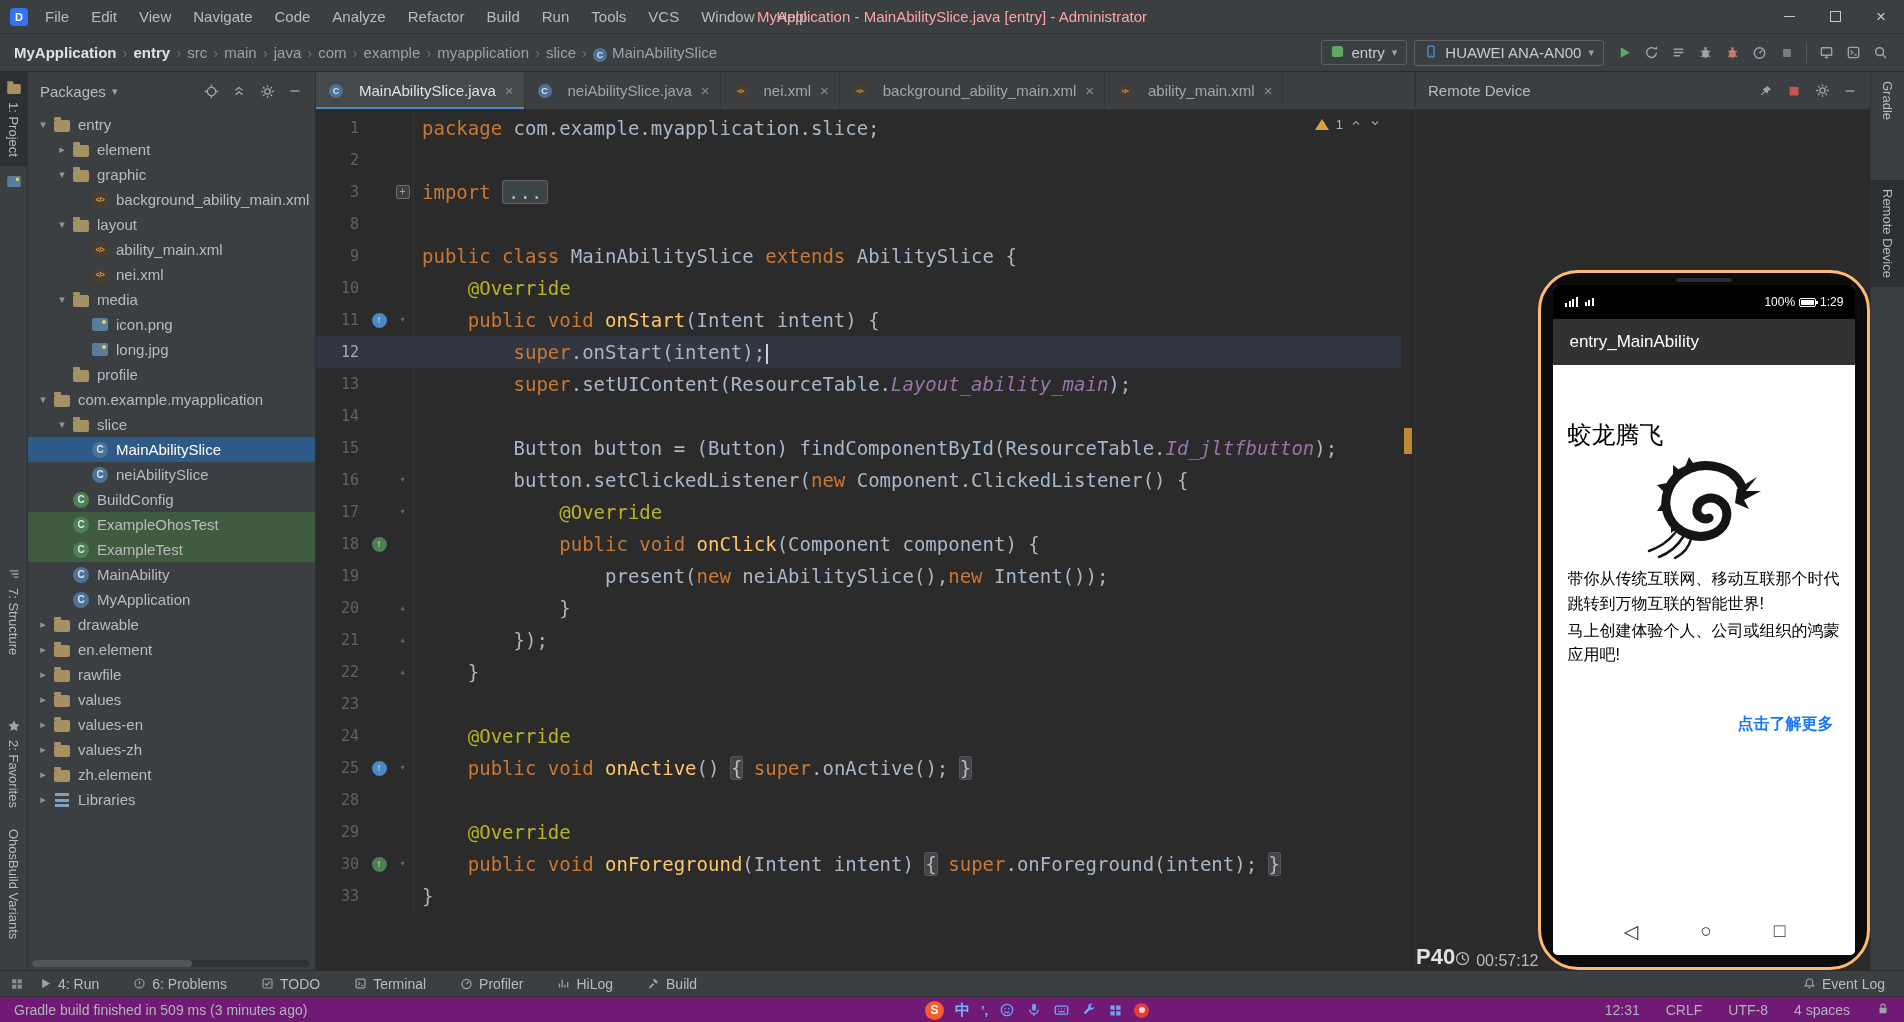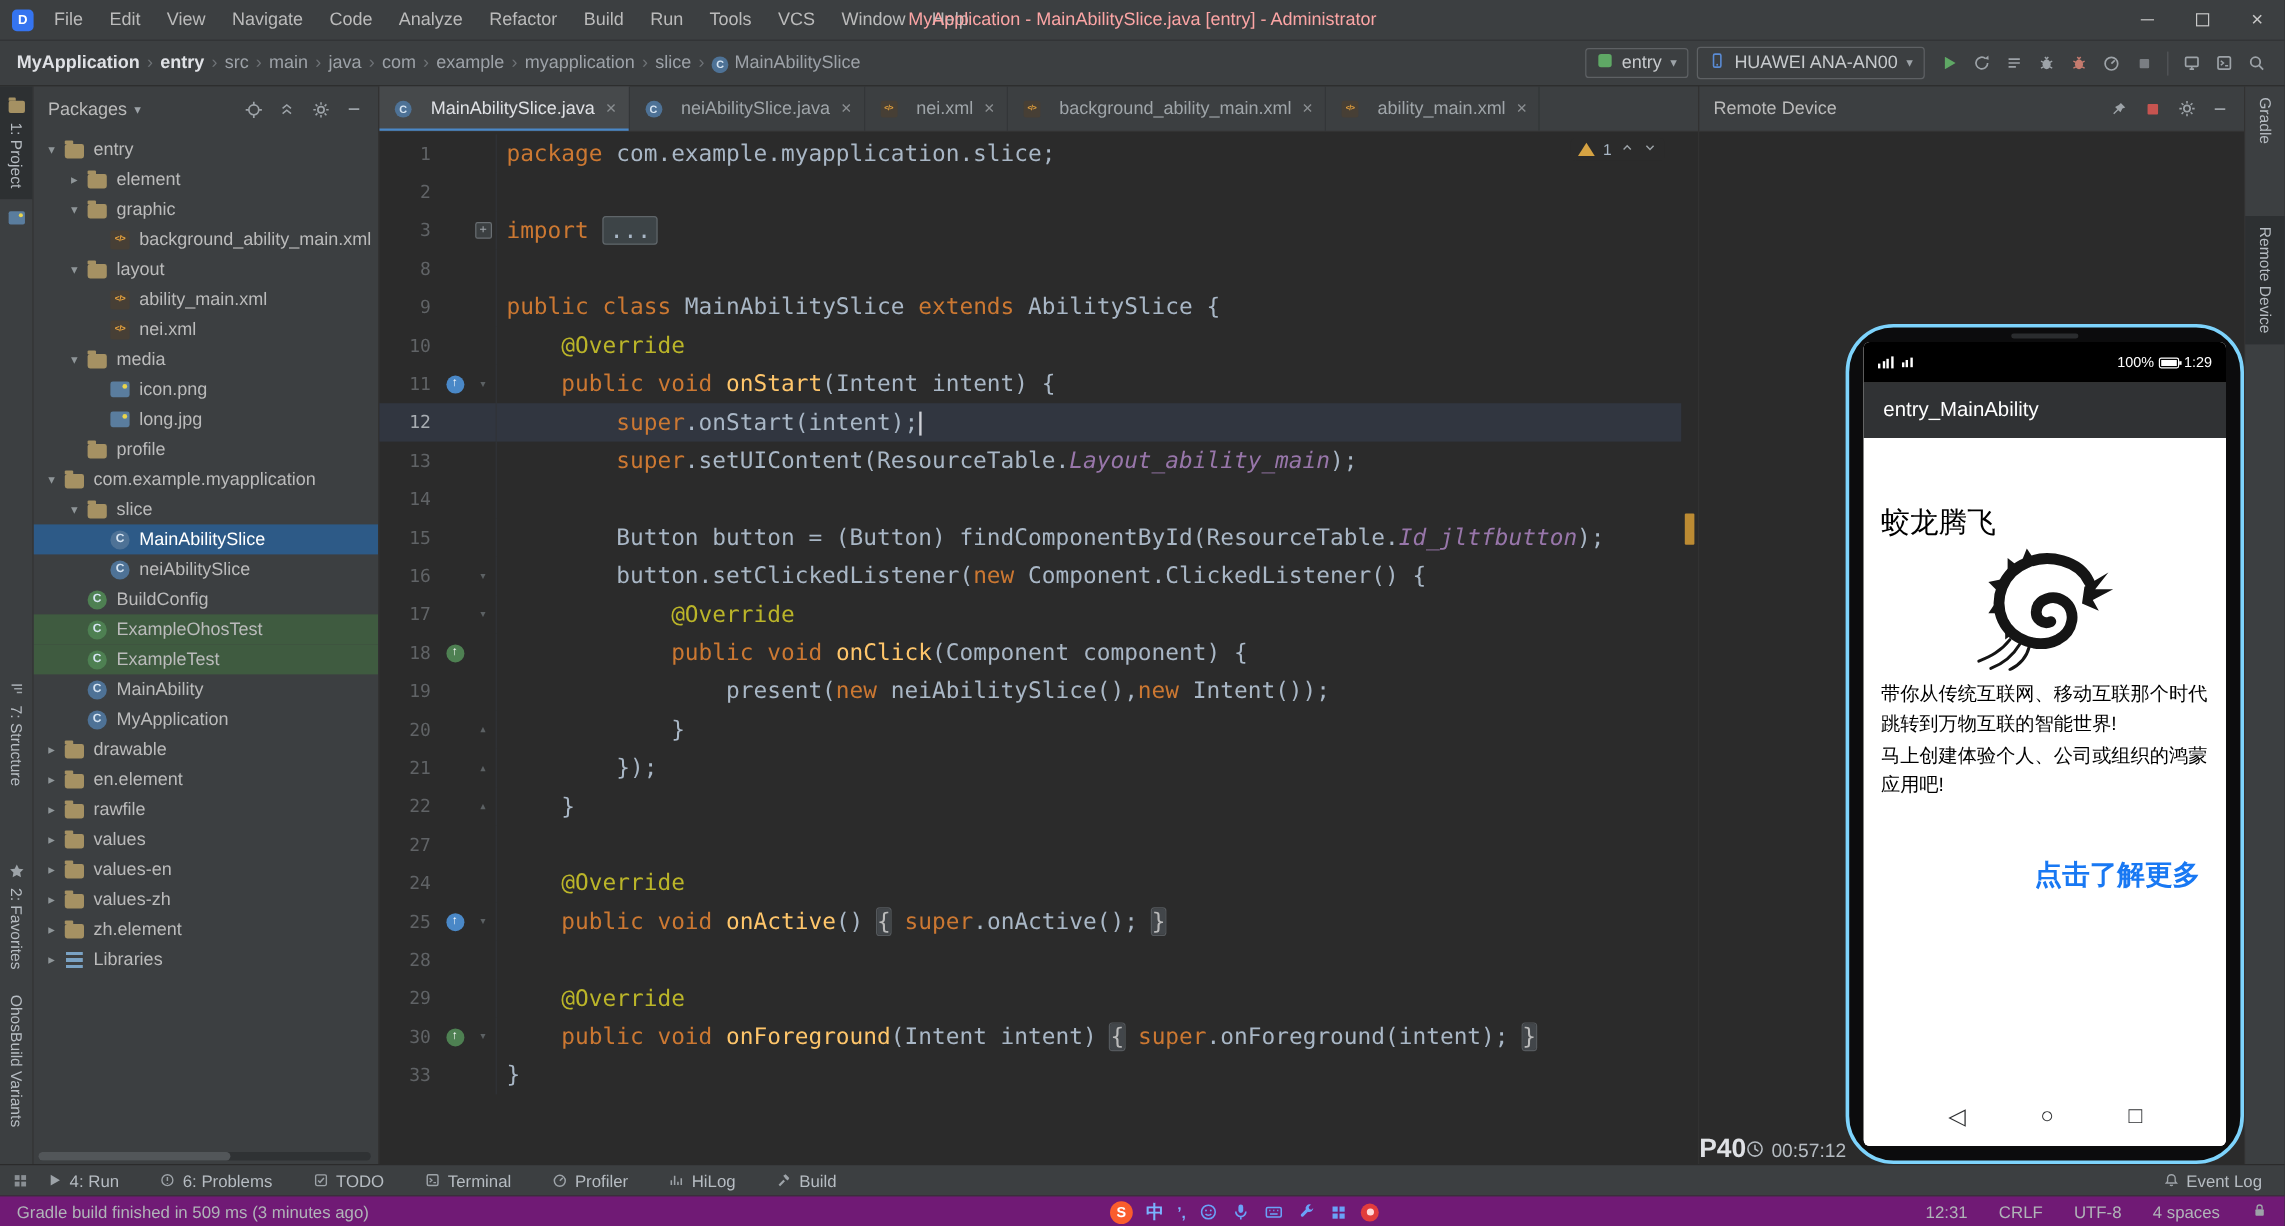--- a/index.html
+++ b/index.html
@@ -109,39 +109,39 @@
     font-family:"Liberation Sans",sans-serif;font-size:13px;color:#a9b7c6;background:rgba(43,43,43,.85);padding:2px 6px;border-radius:4px}
   .warn-tri{width:0;height:0;border-left:7px solid transparent;border-right:7px solid transparent;border-bottom:11px solid #d6a343;display:inline-block}
   .stripe-mark{position:absolute;right:3px;top:318px;width:8px;height:26px;background:#bc8b33;border-radius:1px}
 
   
   .remote{width:455px;background:#2b2b2b;border-left:1px solid #323232;display:flex;flex-direction:column;flex:none}
   .remote .tool-header{background:#3c3f41;border-bottom:1px solid #323232}
   .remote-body{flex:1;display:flex;flex-direction:row;align-items:flex-end;overflow:hidden}
   .device-name{margin-top:14px;font-size:22px;font-weight:bold;color:#dfe1e5}
   .timer{margin-top:8px;display:flex;gap:6px;align-items:center;color:#b6bcc2;font-size:16px}
-  .phone{margin-top:22px;width:332px;height:700px;background:#0c0c0d;border:3px solid #7dd3fc;
+  .phone{margin-top:22px;width:332px;height:700px;background:#0c0c0d;border:3px solid #fdba74;
     border-radius:40px;padding:12px;display:flex;flex-direction:column;position:relative;flex:none}
   .phone::before{content:"";position:absolute;top:5px;left:50%;transform:translateX(-50%);
     width:56px;height:4px;background:#2a2c2e;border-radius:2px}
   .screen{flex:1;background:#fff;border-radius:5px;overflow:hidden;display:flex;flex-direction:column}
   .p-status{height:34px;background:#000;color:#fff;display:flex;align-items:center;padding:0 12px;font-size:12px;flex:none}
   .bars{display:inline-flex;align-items:flex-end;gap:1.5px;margin-right:7px}
   .bars i{width:2px;background:#fff;display:block}
   .bars i:nth-child(1){height:4px}.bars i:nth-child(2){height:6px}.bars i:nth-child(3){height:8px}.bars i:nth-child(4){height:10px}
   .p-status-right{margin-left:auto;display:flex;align-items:center}
   .batt{display:inline-block;width:17px;height:9px;border:1px solid #fff;border-radius:2px;position:relative;margin:0 4px}
   .batt::before{content:"";position:absolute;inset:1px;background:#fff}
   .batt::after{content:"";position:absolute;right:-3px;top:2px;width:2px;height:3px;background:#fff}
   .p-appbar{height:46px;background:#303234;color:#fff;display:flex;align-items:center;padding:0 16px;font-size:17px;flex:none}
   .p-body{flex:1;background:#fff;color:#000;display:flex;flex-direction:column;padding:0 14px}
   .p-heading{margin-top:54px;font-size:24px;color:#000}
   .dragon{align-self:center;margin-top:4px}
   .p-text{margin-top:8px;font-size:16px;line-height:1.55;color:#000}
-  .p-link{align-self:flex-end;margin-top:46px;margin-right:8px;color:#1878f3;font-size:23px;font-weight:bold}
+  .p-link{align-self:flex-end;margin-top:46px;margin-right:8px;color:#1878f3;font-size:16px;font-weight:bold}
   .p-nav{margin-top:auto;height:48px;display:flex;align-items:center;justify-content:center;gap:62px;
     color:#2f3133;font-size:19px;flex:none}
   #remote-controls{margin-top:16px;display:flex;gap:20px;align-items:center;color:#9aa0a6;font-size:20px}
   .rc-ic{display:inline-flex;align-items:center;justify-content:center;width:22px;height:22px}
 
   
   .toolrow{height:26px;background:#3c3f41;border-top:1px solid #2b2b2b;display:flex;align-items:center;
     padding:0 10px;font-size:14px;color:#b6bcc2;flex:none}
   #toolrow-left{display:flex;align-items:flex-start;gap:16px}
   .tool-btn{display:flex;align-items:center;gap:6px;padding:0 9px;height:26px}
@@ -617,21 +617,21 @@
             <div class="cl"><span class="ln-num">13</span><span class="ln-ic"></span><span class="ln-fold"></span><code>        <span class="t-k">super</span><span class="t-d">.setUIContent(ResourceTable.</span><span class="t-s">Layout_ability_main</span><span class="t-d">);</span></code></div>
             <div class="cl"><span class="ln-num">14</span><span class="ln-ic"></span><span class="ln-fold"></span><code></code></div>
             <div class="cl"><span class="ln-num">15</span><span class="ln-ic"></span><span class="ln-fold"></span><code>        <span class="t-d">Button button = (Button) findComponentById(ResourceTable.</span><span class="t-s">Id_jltfbutton</span><span class="t-d">);</span></code></div>
             <div class="cl"><span class="ln-num">16</span><span class="ln-ic"></span><span class="ln-fold">▾</span><code>        <span class="t-d">button.setClickedListener(</span><span class="t-k">new </span><span class="t-d">Component.ClickedListener() {</span></code></div>
             <div class="cl"><span class="ln-num">17</span><span class="ln-ic"></span><span class="ln-fold">▾</span><code>            <span class="t-a">@Override</span></code></div>
             <div class="cl"><span class="ln-num">18</span><span class="ln-ic"><span class="ovr" style="background:#4e8052">↑</span></span><span class="ln-fold"></span><code>            <span class="t-k">public void </span><span class="t-m">onClick</span><span class="t-d">(Component component) {</span></code></div>
             <div class="cl"><span class="ln-num">19</span><span class="ln-ic"></span><span class="ln-fold"></span><code>                <span class="t-d">present(</span><span class="t-k">new </span><span class="t-d">neiAbilitySlice(),</span><span class="t-k">new </span><span class="t-d">Intent());</span></code></div>
             <div class="cl"><span class="ln-num">20</span><span class="ln-ic"></span><span class="ln-fold">▴</span><code>            <span class="t-d">}</span></code></div>
             <div class="cl"><span class="ln-num">21</span><span class="ln-ic"></span><span class="ln-fold">▴</span><code>        <span class="t-d">});</span></code></div>
             <div class="cl"><span class="ln-num">22</span><span class="ln-ic"></span><span class="ln-fold">▴</span><code>    <span class="t-d">}</span></code></div>
-            <div class="cl"><span class="ln-num">27</span><span class="ln-ic"></span><span class="ln-fold"></span><code></code></div>
+            <div class="cl"><span class="ln-num">23</span><span class="ln-ic"></span><span class="ln-fold"></span><code></code></div>
             <div class="cl"><span class="ln-num">24</span><span class="ln-ic"></span><span class="ln-fold"></span><code>    <span class="t-a">@Override</span></code></div>
             <div class="cl"><span class="ln-num">25</span><span class="ln-ic"><span class="ovr" style="background:#4a88c7">↑</span></span><span class="ln-fold">▾</span><code>    <span class="t-k">public void </span><span class="t-m">onActive</span><span class="t-d">() </span><span class="t-b">{</span><span class="t-d"> </span><span class="t-k">super</span><span class="t-d">.onActive(); </span><span class="t-b">}</span></code></div>
             <div class="cl"><span class="ln-num">28</span><span class="ln-ic"></span><span class="ln-fold"></span><code></code></div>
             <div class="cl"><span class="ln-num">29</span><span class="ln-ic"></span><span class="ln-fold"></span><code>    <span class="t-a">@Override</span></code></div>
             <div class="cl"><span class="ln-num">30</span><span class="ln-ic"><span class="ovr" style="background:#4e8052">↑</span></span><span class="ln-fold">▾</span><code>    <span class="t-k">public void </span><span class="t-m">onForeground</span><span class="t-d">(Intent intent) </span><span class="t-b">{</span><span class="t-d"> </span><span class="t-k">super</span><span class="t-d">.onForeground(intent); </span><span class="t-b">}</span></code></div>
             <div class="cl"><span class="ln-num">33</span><span class="ln-ic"></span><span class="ln-fold"></span><code><span class="t-d">}</span></code></div>
           </div>
         <div class="inspect">
           <span class="warn-tri"></span>
           <span>1</span>

